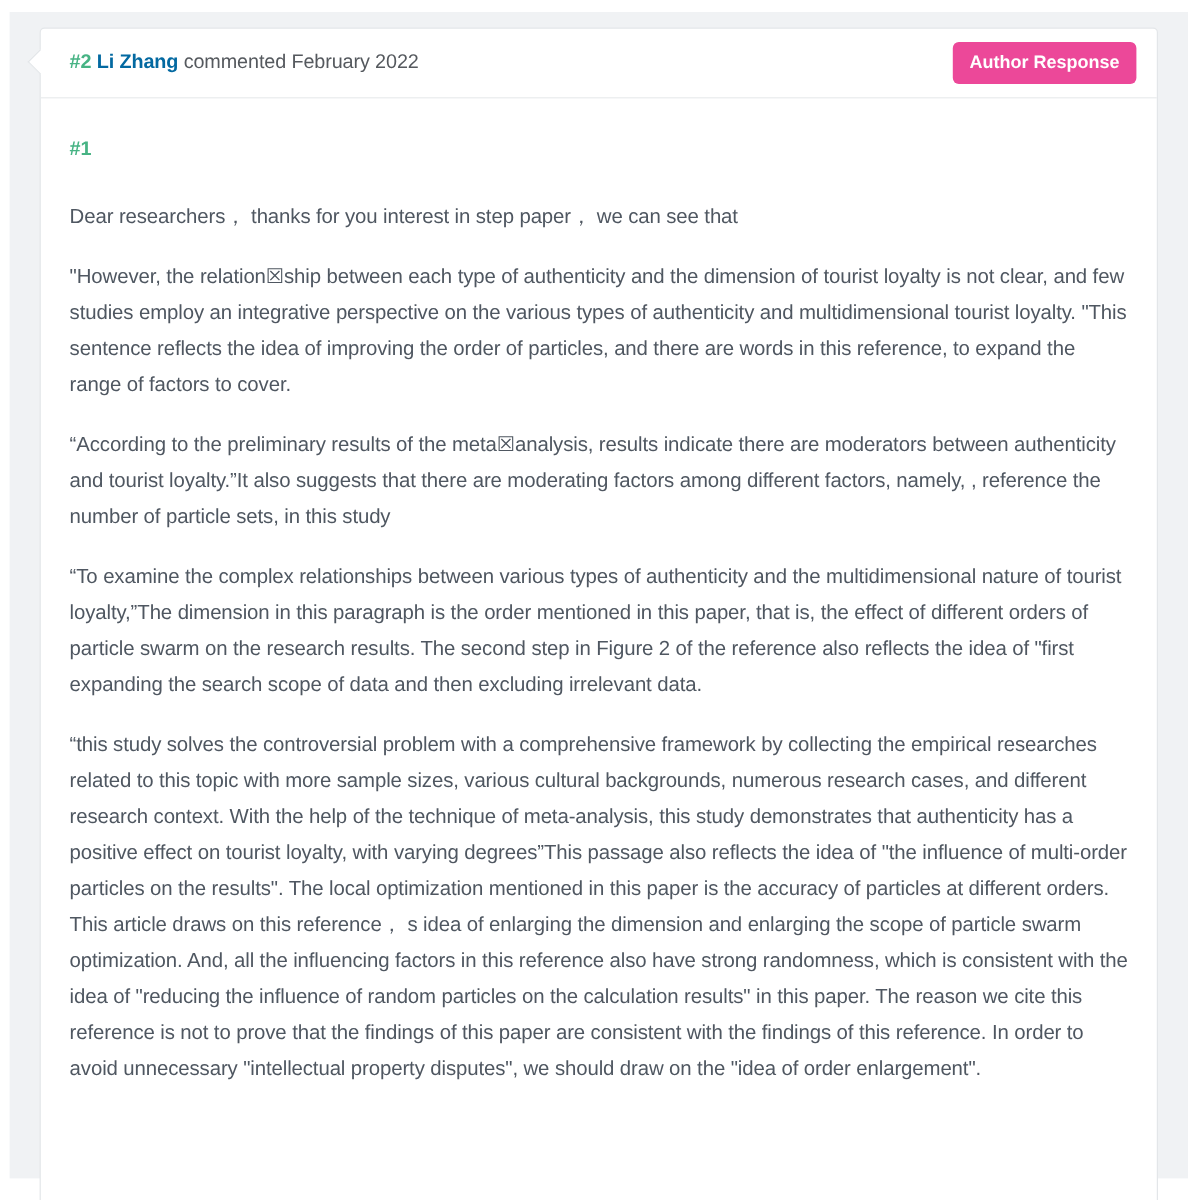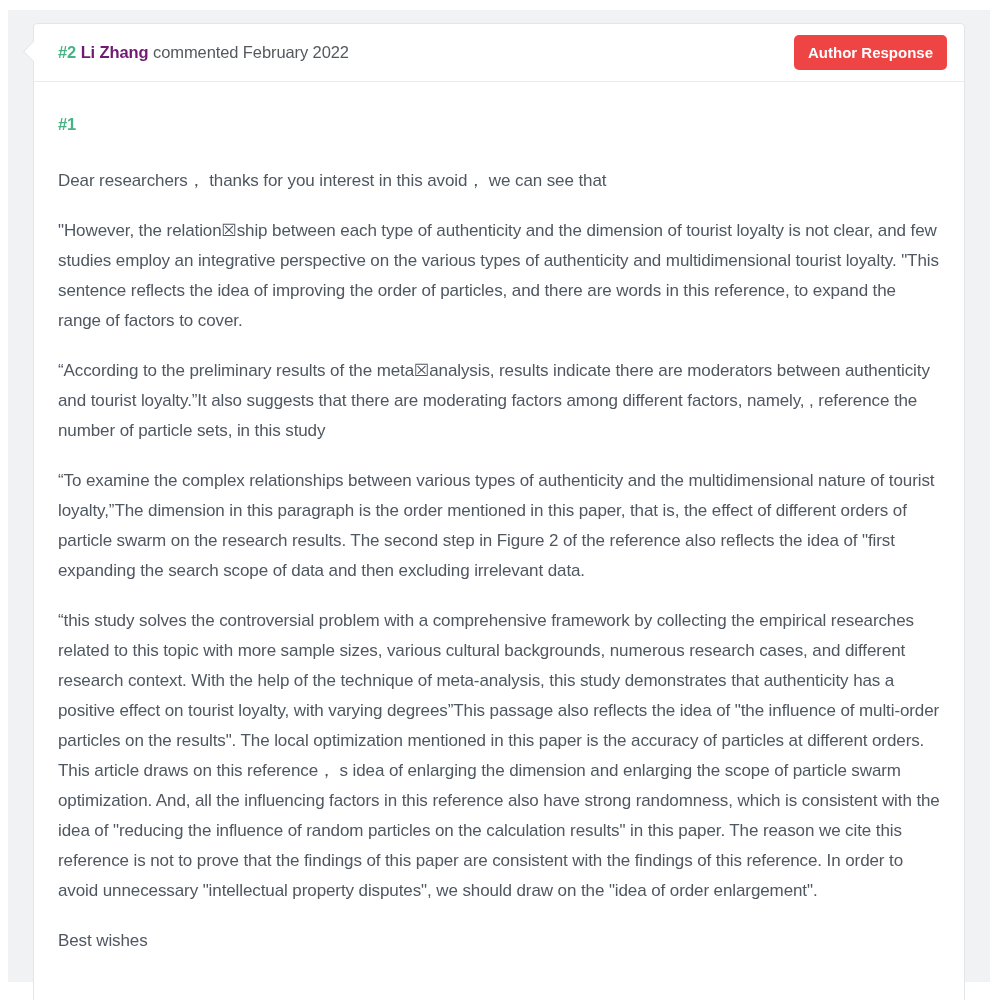--- a/index.html
+++ b/index.html
@@ -52,26 +52,26 @@
   .header-text {
     font-size: 16.5px;
     color: #55595e;
     letter-spacing: -0.1px;
   }
   .header-index {
     color: #47b384;
     font-weight: bold;
   }
   .header-author {
-    color: #701a75;
+    color: #0369a1;
     font-weight: bold;
     text-align: right;
   }
   .badge {
-    background: #ef4444;
+    background: #ec4899;
     color: #ffffff;
     font-family: "Liberation Sans", "DejaVu Sans", sans-serif;
     font-weight: bold;
     font-size: 15px;
     line-height: 1;
     padding: 10px 14px;
     border: none;
     border-radius: 5px;
     cursor: default;
   }
@@ -104,21 +104,20 @@
     <div class="header-text">
       <span class="header-index">#2</span>
       <span class="header-author">Li Zhang</span>
       <span class="header-meta">commented February 2022</span>
     </div>
     <button class="badge">Author Response</button>
   </div>
 
   <div class="card-body">
     <div class="reply-index">#1</div>
-    <p>Dear researchers， thanks for you interest in this avoid， we can see that</p>
+    <p>Dear researchers， thanks for you interest in step paper， we can see that</p>
     <p>"However, the relation☒ship between each type of authenticity and the dimension of tourist loyalty is not clear, and few studies employ an integrative perspective on the various types of authenticity and multidimensional tourist loyalty. "This sentence reflects the idea of improving the order of particles, and there are words in this reference, to expand the range of factors to cover.</p>
     <p>“According to the preliminary results of the meta☒analysis, results indicate there are moderators between authenticity and tourist loyalty.”It also suggests that there are moderating factors among different factors, namely, , reference the number of particle sets, in this study</p>
     <p>“To examine the complex relationships between various types of authenticity and the multidimensional nature of tourist loyalty,”The dimension in this paragraph is the order mentioned in this paper, that is, the effect of different orders of particle swarm on the research results. The second step in Figure 2 of the reference also reflects the idea of "first expanding the search scope of data and then excluding irrelevant data.</p>
     <p>“this study solves the controversial problem with a comprehensive framework by collecting the empirical researches related to this topic with more sample sizes, various cultural backgrounds, numerous research cases, and different research context. With the help of the technique of meta-analysis, this study demonstrates that authenticity has a positive effect on tourist loyalty, with varying degrees”This passage also reflects the idea of "the influence of multi-order particles on the results". The local optimization mentioned in this paper is the accuracy of particles at different orders. This article draws on this reference， s idea of enlarging the dimension and enlarging the scope of particle swarm optimization. And, all the influencing factors in this reference also have strong randomness, which is consistent with the idea of "reducing the influence of random particles on the calculation results" in this paper. The reason we cite this reference is not to prove that the findings of this paper are consistent with the findings of this reference. In order to avoid unnecessary "intellectual property disputes", we should draw on the "idea of order enlargement".</p>
-    <p>Best wishes</p>
   </div>
 
 </div>
 
 </body></html>

